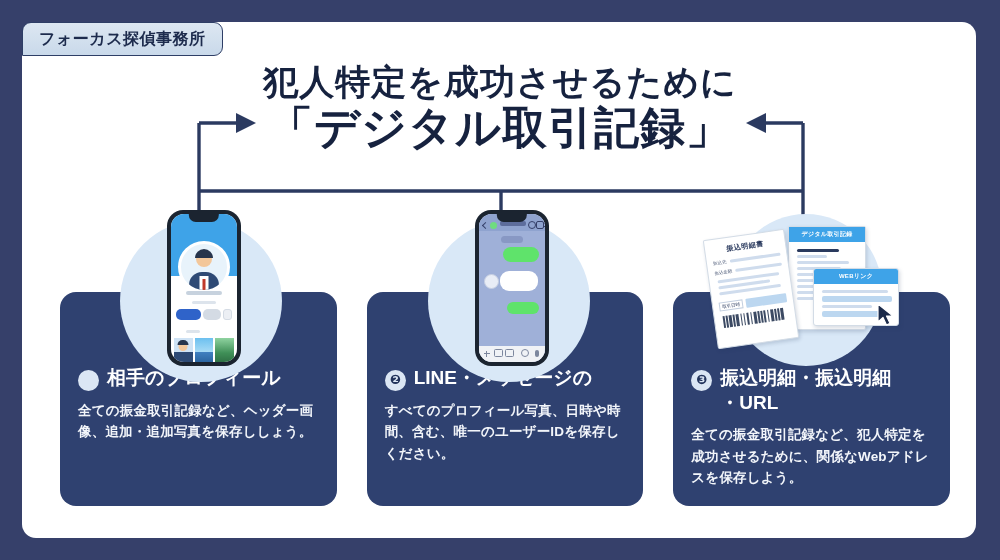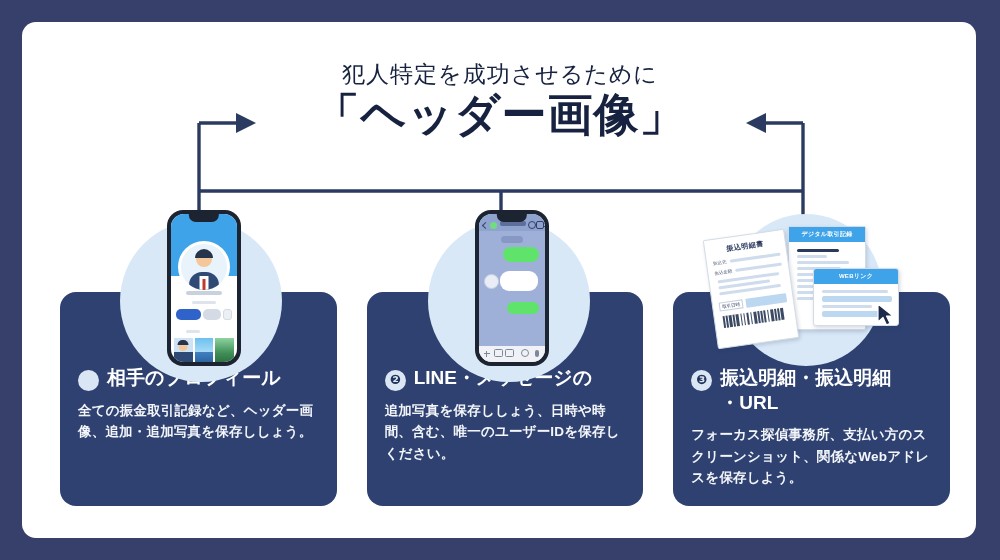--- a/index.html
+++ b/index.html
@@ -28,21 +28,21 @@
   .brand-tab span{
     font-size:16px;font-weight:bold;color:#1d2b4d;letter-spacing:.5px;
     white-space:nowrap;
   }
 
   
   .title{
     position:absolute;left:0;top:62px;width:1000px;text-align:center;
     color:#16223f;z-index:5;pointer-events:none;
   }
-  .title .l1{font-size:23px;font-weight:normal;letter-spacing:1px;line-height:1.12;}
+  .title .l1{font-size:35px;font-weight:bold;letter-spacing:1px;line-height:1.12;}
   .title .l2{font-size:45px;font-weight:bold;letter-spacing:1px;line-height:1.12;margin-top:2px;}
 
   
   .connectors{position:absolute;left:0;top:0;width:1000px;height:560px;z-index:2;}
 
   
   .cards{
     position:absolute;left:60px;top:292px;width:890px;height:214px;
     display:flex;gap:30px;z-index:3;
   }
@@ -129,24 +129,27 @@
   .barcode{display:flex;gap:1.5px;margin:5px 8px 0;}
   .barcode i{display:block;width:1.5px;height:12px;background:#3c4a63;}
 </style>
 </head>
 <body>
 
 <div class="stage">
 
   <div class="panel"></div>
 
+  <div class="brand-tab">
+    <span>フォーカス探偵事務所</span>
+  </div>
 
   <div class="title">
     <div class="l1">犯人特定を成功させるために</div>
-    <div class="l2">「ヘッダー画像」</div>
+    <div class="l2">「デジタル取引記録」</div>
   </div>
 
   <svg class="connectors" viewBox="0 0 1000 560">
     <g stroke="#2b3a60" stroke-width="3.4" fill="none" stroke-linecap="butt">
 
       <path d="M199 191 H803"></path>
 
       <path d="M199 191 V123"></path>
 
       <path d="M199 123 H236"></path>
@@ -313,30 +316,30 @@
 
     <div class="card">
       <div class="card-head">
         <span class="num" style="font-size:0;">
             <span style="font-size:13px">❷</span>
           </span>
         <span>
           <span>LINE・メッセージの</span><br>
         </span>
       </div>
-      <div class="card-body">追加写真を保存ししょう、日時や時間、含む、唯一のユーザーIDを保存しください。</div>
+      <div class="card-body">すべてのプロフィール写真、日時や時間、含む、唯一のユーザーIDを保存しください。</div>
     </div>
 
     <div class="card">
       <div class="card-head">
         <span class="num" style="font-size:0;">
             <span style="font-size:13px">❸</span>
           </span>
         <span>
           <span>振込明細・振込明細</span><br>
           <span>・URL</span>
         </span>
       </div>
-      <div class="card-body">フォーカス探偵事務所、支払い方のスクリーンショット、関係なWebアドレスを保存しよう。</div>
+      <div class="card-body">全ての振金取引記録など、犯人特定を成功させるために、関係なWebアドレスを保存しよう。</div>
     </div>
 
   </div>
 </div>
 
 </body></html>

